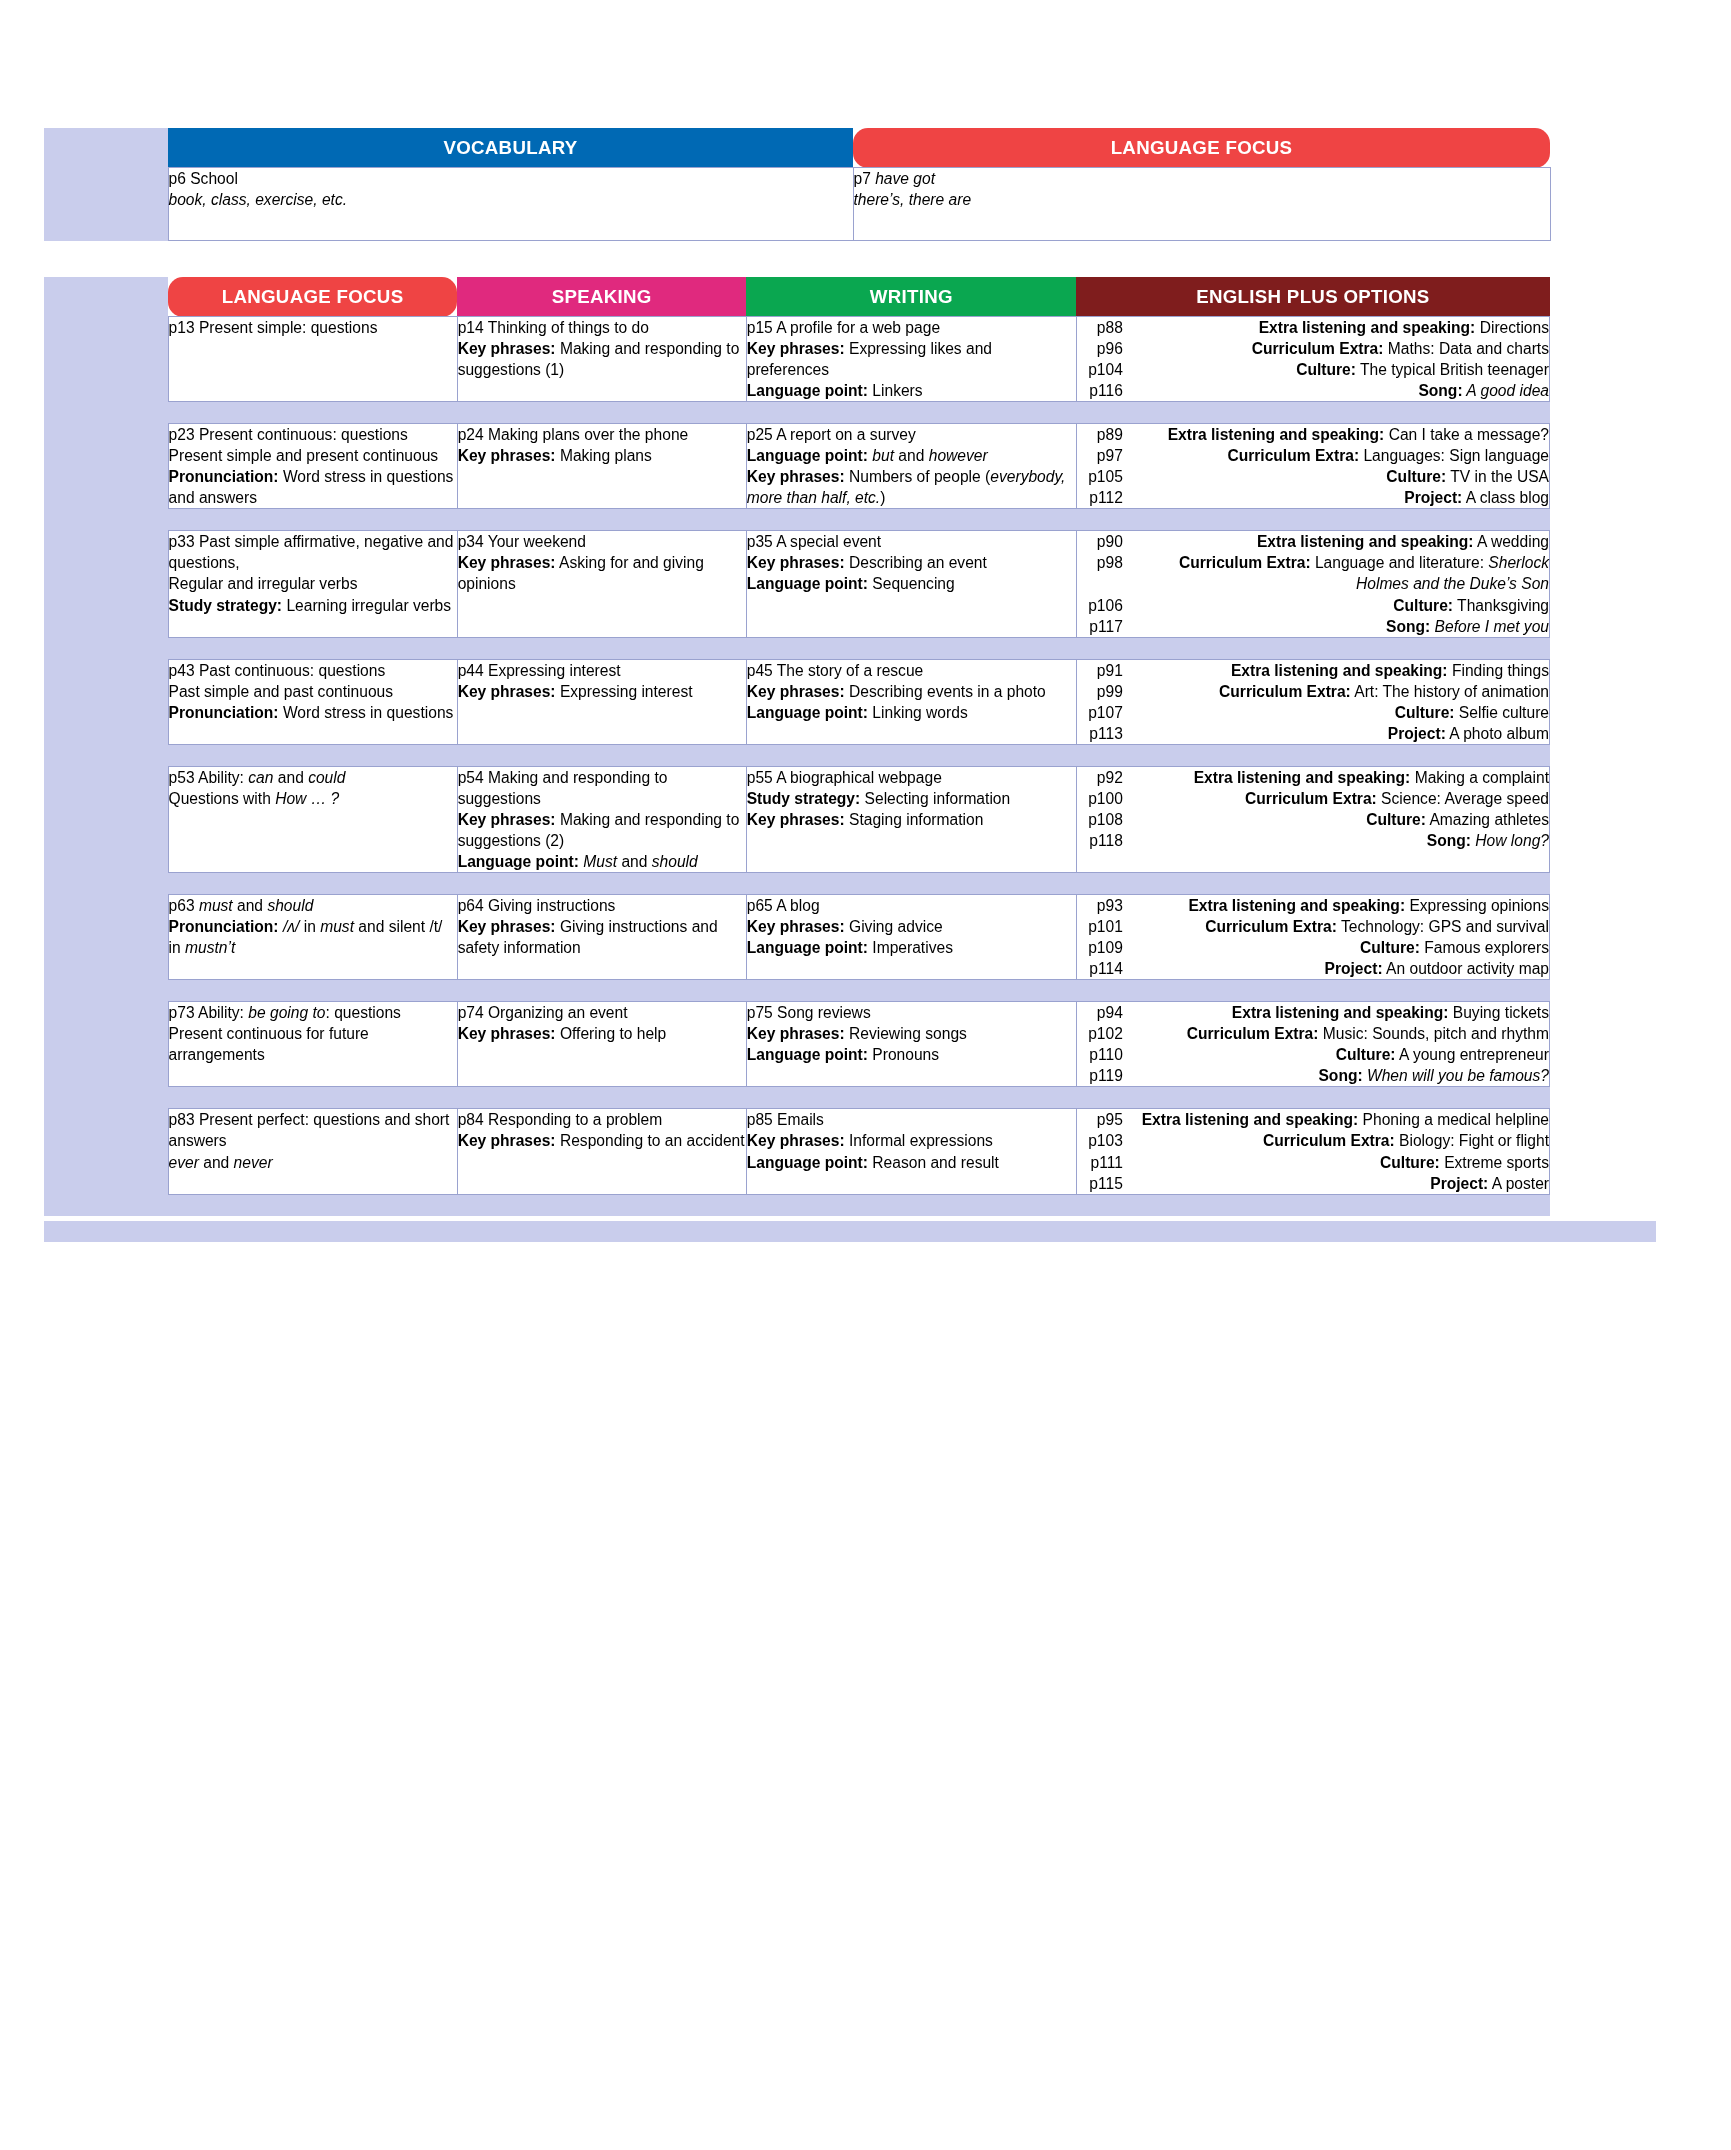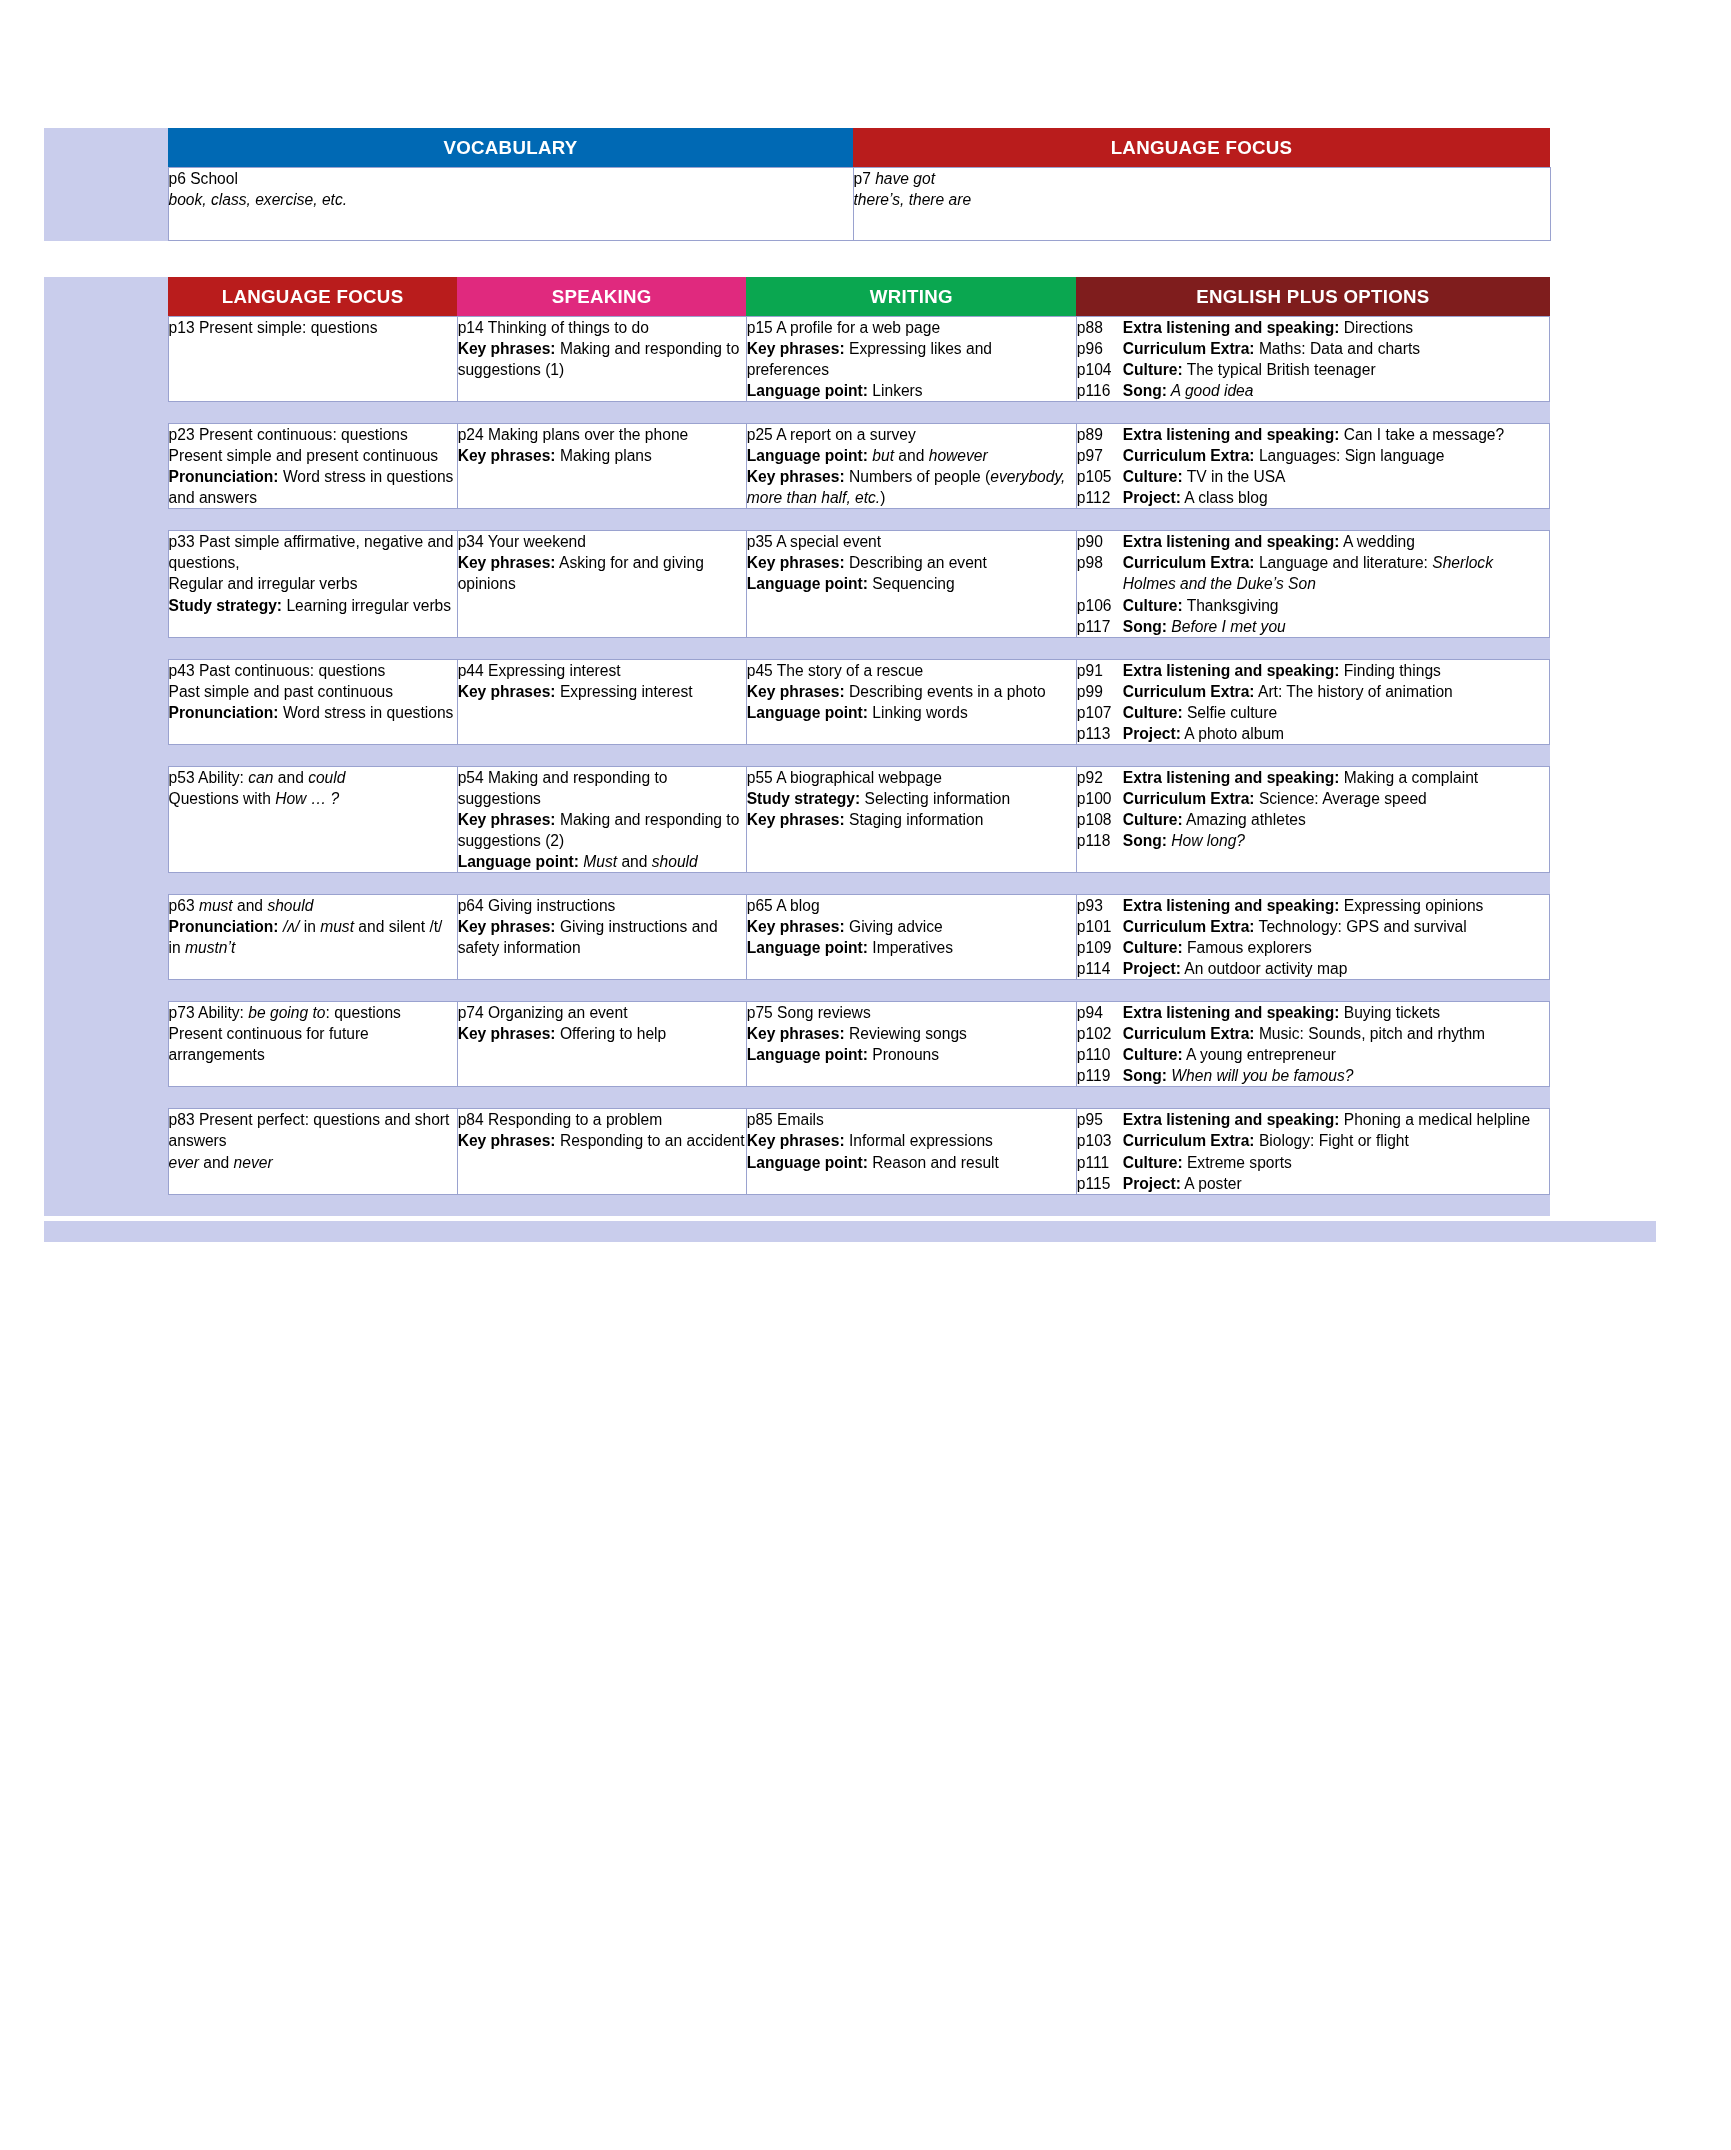--- a/index.html
+++ b/index.html
@@ -46,21 +46,21 @@
     color: #ffffff;
     font-weight: bold;
     font-size: 18.7px;
     letter-spacing: 0.3px;
     text-align: center;
     height: 39px;
     line-height: 39px;
     vertical-align: middle;
   }
   .hdr-vocab      { background: #0069b4; }
-  .hdr-langfocus  { background: #b91c1c; }
+  .hdr-langfocus  { background: #ef4444; border-radius: 15px; }
   .hdr-speaking   { background: #e0297e; }
   .hdr-writing    { background: #0aa750; }
   .hdr-options    { background: #7f1d1d; }
 
   
   .cell {
     border: 1.2px solid #9aa2cf;
     background: #ffffff;
     font-size: 15.6px;
     line-height: 1.35;
@@ -73,20 +73,21 @@
 
   
   .spacer td {
     height: 21px;
     background: #c9cdec;
   }
 
   
   .optline {
     display: flex;
+    text-align: right;
   }
   .optline .pg {
     width: 46px;
     flex: 0 0 46px;
   }
   .optline .txt {
     flex: 1 1 auto;
   }
 
   

